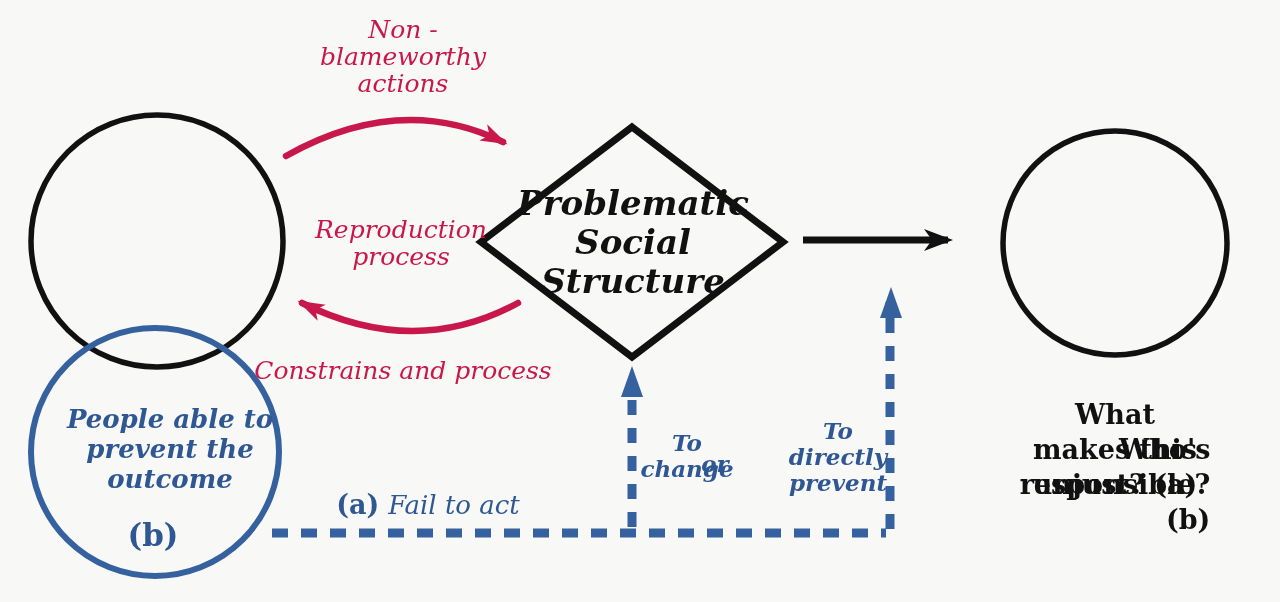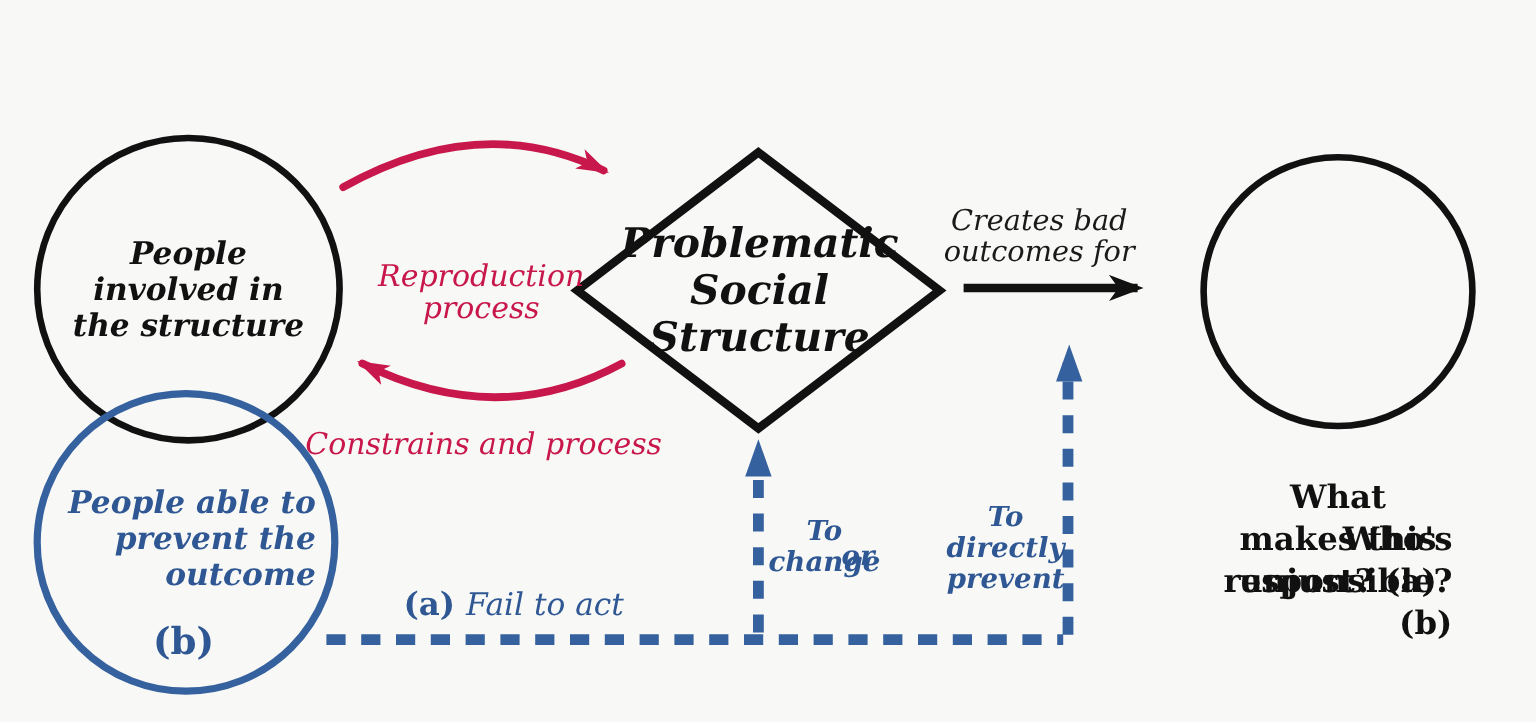--- a/index.html
+++ b/index.html
@@ -124,43 +124,41 @@
 
     <path d="M 632 527 L 632 386" fill="none" stroke="#35619e" stroke-width="9" stroke-dasharray="15 13"></path>
     <polygon points="632,366 621,397 643,397" fill="#35619e"></polygon>
 
     <path d="M 890 529 L 890 302" fill="none" stroke="#35619e" stroke-width="9" stroke-dasharray="15 13"></path>
     <polygon points="891,287 880,318 902,318" fill="#35619e"></polygon>
 
     <circle cx="155" cy="452" r="124" fill="none" stroke="#35619e" stroke-width="6"></circle>
   </svg>
 
-  <div class="label node-text" style="left:157px; top:243px;">People
-involved in
-the structure</div>
 
-  <div class="label blue-node-text" style="left:160px; top:450px;text-align:right;">People able to
+  <div class="label blue-node-text" style="left:170px; top:450px;">People able to
 prevent the
 outcome</div>
 
   <div class="label blue-tag" style="left:153px; top:536px;">(b)</div>
 
   <div class="label diamond-text" style="left:633px; top:243px;">Problematic
 Social
 Structure</div>
 
 
+  <div class="label red-text" style="left:403px; top:57px;">Non -
+blameworthy
+actions</div>
 
   <div class="label red-text" style="left:401px; top:244px;">Reproduction
 process</div>
 
   <div class="label red-text" style="left:403px; top:371px;">Constrains and process</div>
 
-  <div class="label black-italic" style="left:866px; top:197px;">Creates bad
-outcomes for</div>
 
   <div class="fail-row" style="left:428px; top:504px;">
     <span class="tag">(a)</span>
     <span class="text">Fail to act</span>
   </div>
 
   <div class="label blue-bold-italic" style="left:687px; top:456px;">To
 change</div>
 
   <div class="label blue-bold-italic" style="left:715px; top:464px;">or</div>

